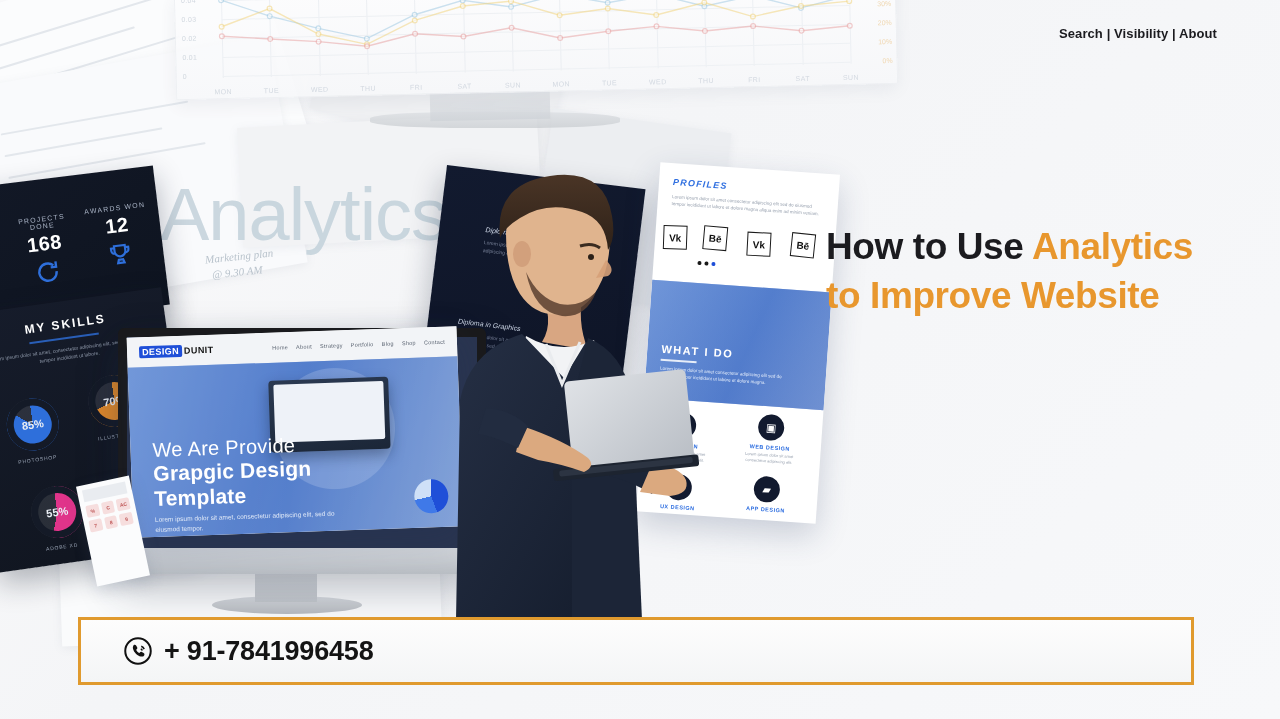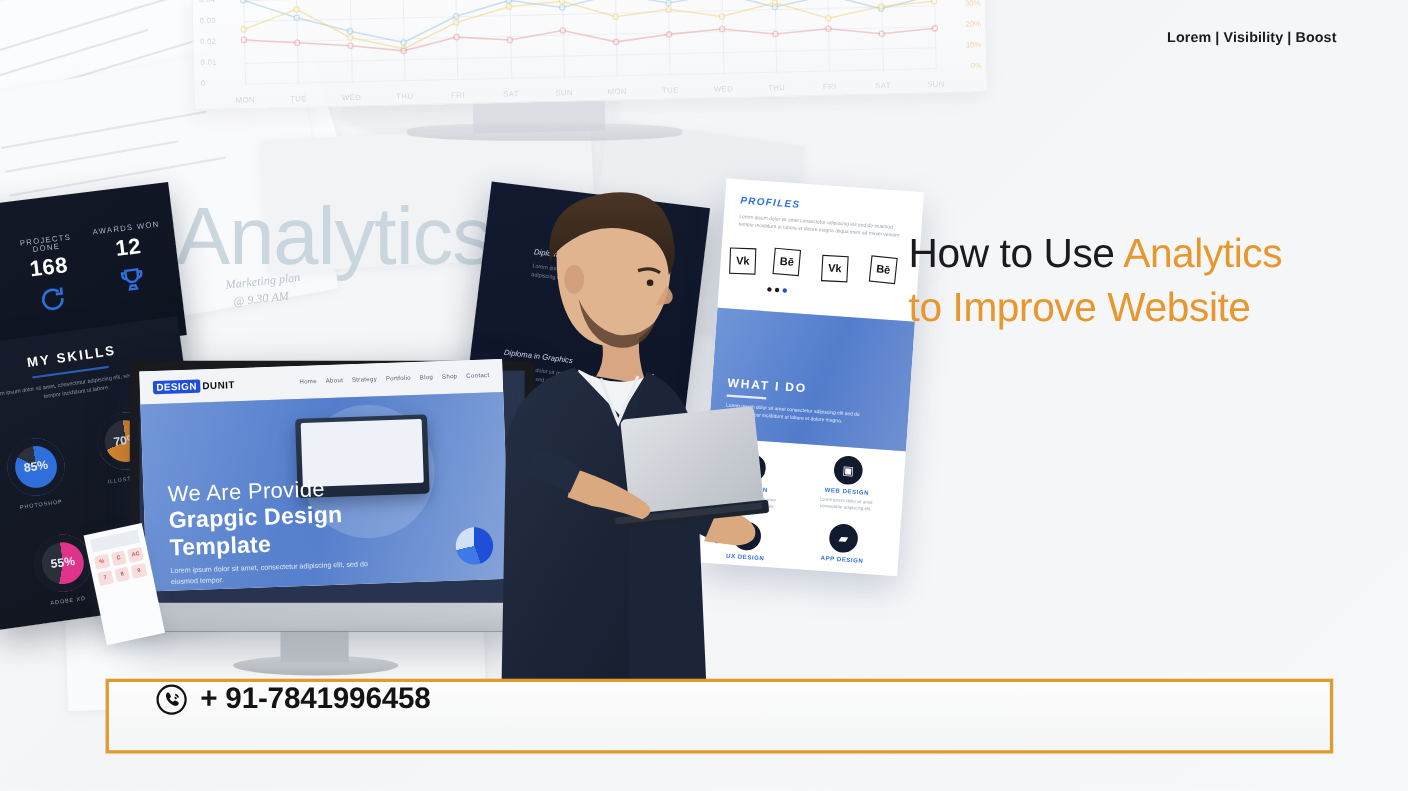--- a/index.html
+++ b/index.html
@@ -141,35 +141,35 @@
         transform:rotate(-12deg);box-shadow:0 6px 16px rgba(80,95,120,.18);padding:5px;}
   .calc-disp{height:12px;background:#e9ecf0;margin-bottom:4px;}
   .calc-keys{display:grid;grid-template-columns:repeat(3,1fr);gap:3px;}
   .calc-key{height:12px;background:#f6dede;border-radius:2px;font-size:5px;color:#c05b5b;
             display:flex;align-items:center;justify-content:center;font-weight:700;}
 
   
   .man{position:absolute;left:430px;top:168px;width:290px;height:452px;}
 
   
-  .headline{position:absolute;left:826px;top:206px;width:436px;
-            font-size:37px;line-height:49px;font-weight:400;color:#1b1b1f;letter-spacing:-.4px;}
+  .headline{position:absolute;left:826px;top:222px;width:436px;
+            font-size:37px;line-height:49px;font-weight:700;color:#1b1b1f;letter-spacing:-.4px;}
   .hl-accent{color:#e8972e;}
 
   
   .logo{position:absolute;right:46px;top:22px;width:192px;text-align:center;}
   .logo-mark{font-size:46px;font-weight:800;line-height:46px;letter-spacing:-1px;
              background:linear-gradient(100deg,#e98a20 0%,#f2a32a 40%,#fbd429 100%);
              -webkit-background-clip:text;background-clip:text;color:transparent;}
   .logo-sub{margin-top:4px;font-size:13px;font-weight:700;color:#1b1b1f;letter-spacing:.1px;}
 
   
-  .contact{position:absolute;left:96px;top:617px;width:1110px;height:62px;
+  .contact{position:absolute;left:78px;top:617px;width:1110px;height:62px;
            border:3px solid #e09a2e;background:linear-gradient(180deg,#fdfdfd,#f4f5f6);
-           display:flex;flex-direction:column;}
+           display:flex;align-items:center;}
   .ci{display:flex;align-items:center;gap:11px;}
   .ci-phone{margin-left:42px;}
   .ci-web{margin-left:160px;}
   .ci-text{font-size:27px;font-weight:700;color:#141414;letter-spacing:-.2px;}
   .ci-ico{width:30px;height:30px;flex:0 0 30px;color:#111;}
 </style>
 </head>
 <body>
 
 <div class="banner">
@@ -490,21 +490,21 @@
     <path d="M56 240 q26 2 42 18 l-10 22 q-24 -12 -40 -14 z" fill="#222c40"></path>
   </svg>
 
   <div class="headline">
     <span>How to Use </span><span class="hl-accent">Analytics</span><br>
     <span class="hl-accent">to Improve Website</span><br>
     <br>
   </div>
 
   <div class="logo">
-    <div class="logo-sub">Lorem | Visibility | Boost</div>
+    <div class="logo-sub">Search | Visibility | About</div>
   </div>
 
   <div class="contact">
     <div class="ci ci-phone">
       <span class="ci-ico">
         <svg viewBox="0 0 24 24" width="30" height="30" fill="none" stroke="#111" stroke-width="1.6">
           <circle cx="12" cy="12" r="10.2"></circle>
           <path d="M8.6 7.2c.7-.5 1.5-.3 1.9.4l.8 1.4c.3.6.2 1.2-.3 1.6l-.5.4c.5 1.2 1.4 2.1 2.6 2.6l.4-.5c.4-.5 1-.6 1.6-.3l1.4.8c.7.4.9 1.2.4 1.9-.5.8-1.5 1.2-2.6.9-2.9-.7-5.6-3.4-6.3-6.3-.3-1.1.1-2.1.6-2.9z" fill="#111" stroke="none"></path>
           <path d="M14.6 8.2a3.6 3.6 0 0 1 2.3 2.3" stroke="#111" stroke-width="1.3"></path>
           <path d="M14.2 10.4a1.9 1.9 0 0 1 1.2 1.2" stroke="#111" stroke-width="1.3"></path>

